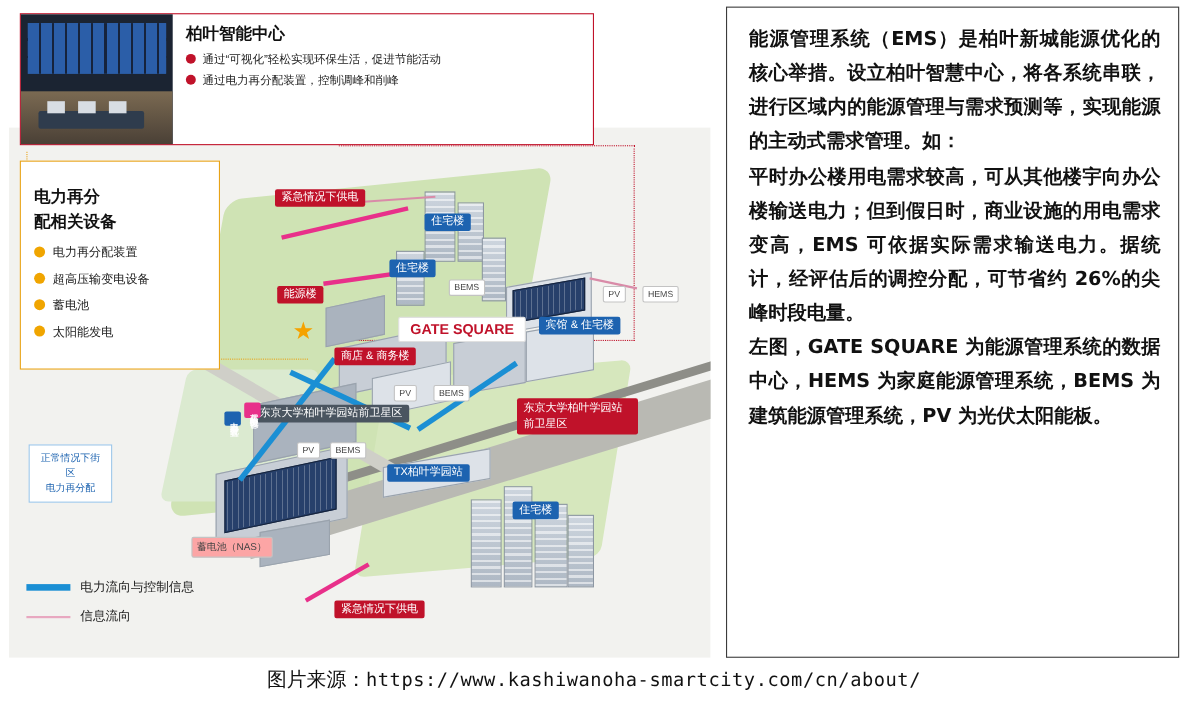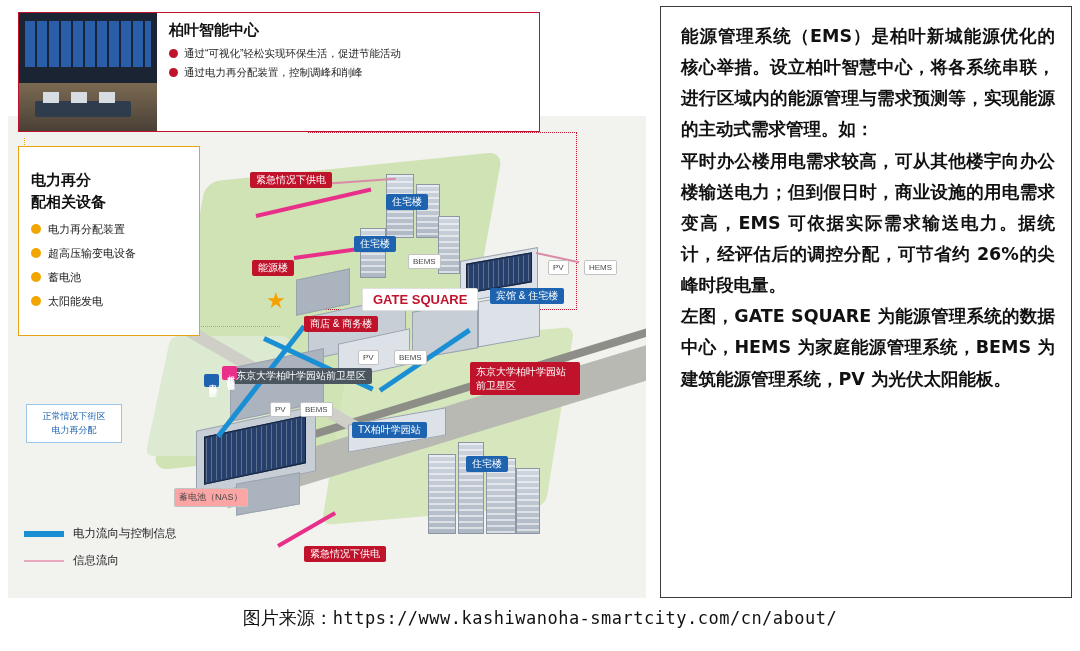--- a/index.html
+++ b/index.html
@@ -83,21 +83,21 @@
   .dot{width:9px;height:9px;border-radius:50%;background:#c0122a;margin:2px 6px 0 0;flex:0 0 auto;}
 
   
   .legendcard{position:absolute;left:10px;top:140px;width:182px;height:190px;
     background:#ffffff;border:1px solid #e8a317;padding:22px 12px;box-sizing:border-box;}
   .legendcard h4{margin:0;font-size:15px;color:#111;font-weight:bold;line-height:1.45;}
   .lgitem{display:flex;align-items:center;font-size:11px;color:#222;margin-top:9px;}
   .lgdot{width:10px;height:10px;border-radius:50%;background:#f0a500;margin-right:7px;flex:0 0 auto;}
 
   
-  .notebox{position:absolute;left:18px;top:398px;width:96px;
+  .notebox{position:absolute;left:18px;top:398px;width:76px;
     border:1px solid #9cc6e8;background:#fff;padding:5px 6px;box-sizing:border-box;
     font-size:9px;color:#1d63b0;line-height:1.5;text-align:center;}
 
   
   .botleg{position:absolute;left:16px;top:520px;text-align:center;}
   .botleg .row{display:flex;align-items:center;margin-bottom:12px;font-size:11.5px;color:#222;}
   .swatch{width:40px;height:5px;margin-right:9px;}
   .swatch.blue{background:#1b8fd4;height:6px;}
   .swatch.pink{background:#e8a8c0;height:2px;}
 

